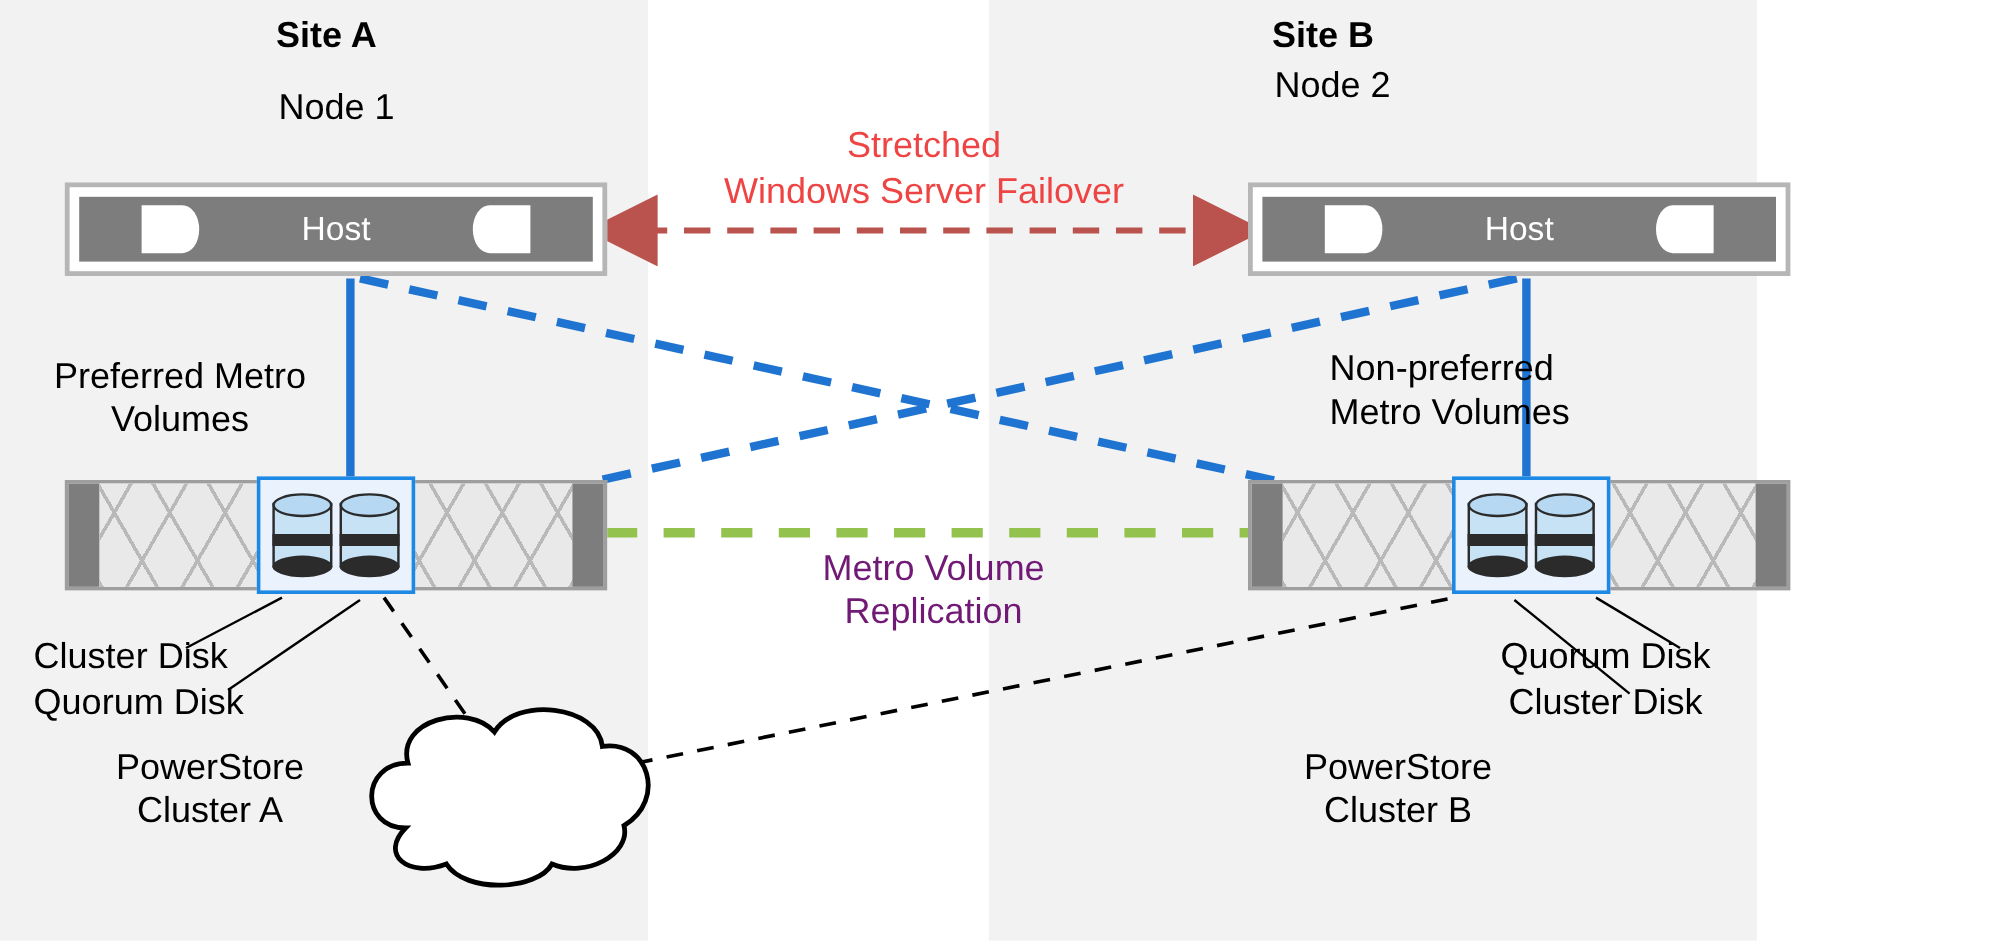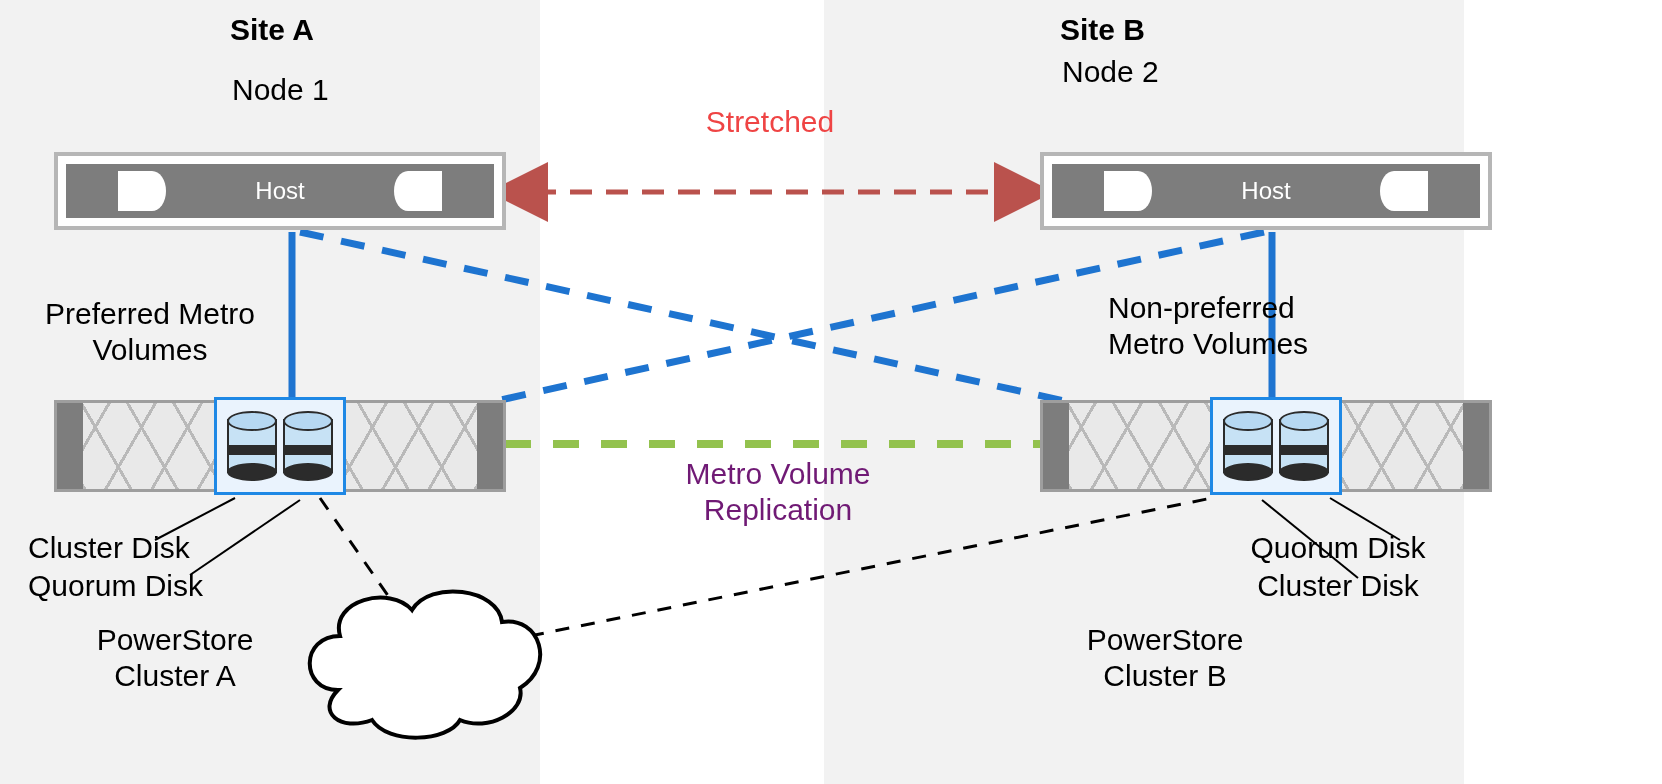--- a/index.html
+++ b/index.html
@@ -61,21 +61,21 @@
     background: #fff;
   }
   .host .cut.l { left: 60px; border-radius: 0 14px 14px 0 / 0 50% 50% 0; }
   .host .cut.r { right: 60px; border-radius: 14px 0 0 14px / 50% 0 0 50%; }
   .host .txt {
     position: absolute;
     left: 0; right: 0;
     top: 50%; transform: translateY(-50%);
     text-align: center;
     color: #fff;
-    font-size: 24px;
+    font-size: 28px;
   }
   .array {
     position: absolute;
     width: 452px;
     height: 92px;
     border: 3px solid #9e9e9e;
     background: #fff;
     box-sizing: border-box;
   }
   .array .cap {
@@ -227,20 +227,21 @@
   </div>
   <div class="disk">
     <div class="cyl body"></div>
         <div class="cyl top"></div>
         <div class="cyl mid"></div>
         <div class="cyl bot"></div>
   </div>
 </div>
 
 <div class="label red" style="left:600px; top:104px; width:340px;">Stretched</div>
+<div class="label red" style="left:555px; top:142px; width:430px;">Windows Server Failover</div>
 
 <div class="label green multi" style="left:668px; top:456px; width:220px;">Metro Volume<br>Replication</div>
 
 
 <div class="label" style="left:28px; top:530px; text-align:left;">Cluster Disk</div>
 <div class="label" style="left:28px; top:568px; text-align:left;">Quorum Disk</div>
 <div class="label multi" style="left:60px; top:622px; width:230px;">PowerStore<br>Cluster A</div>
 
 <div class="label" style="left:1118px; top:530px; width:440px; text-align:center;">Quorum Disk</div>
 <div class="label" style="left:1118px; top:568px; width:440px; text-align:center;">Cluster Disk</div>

